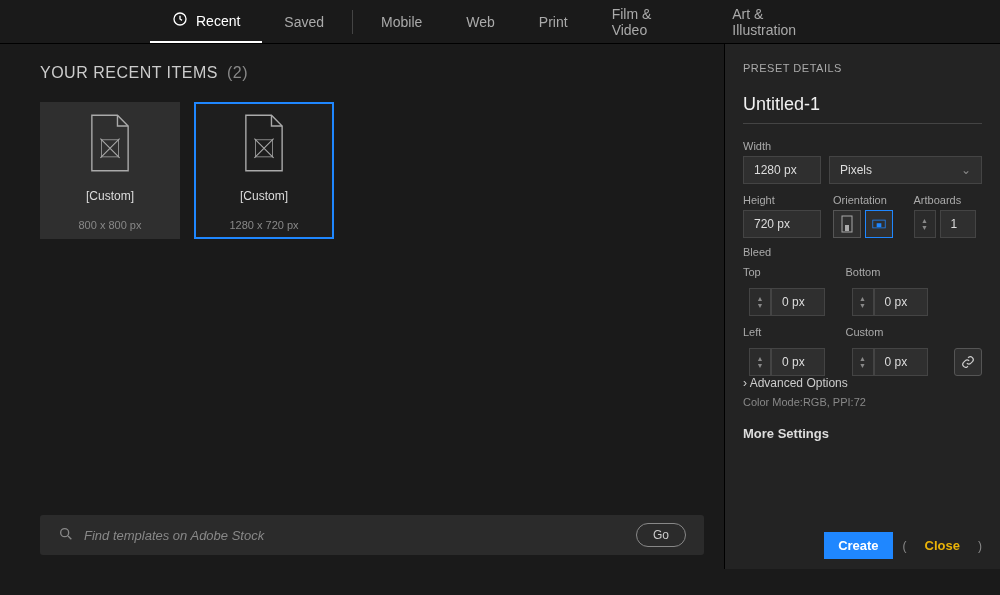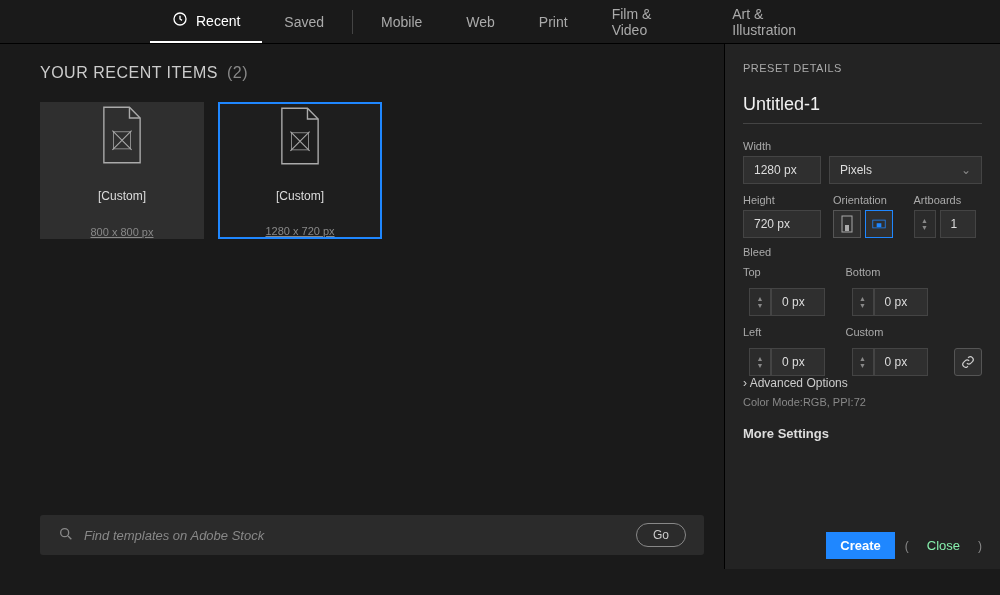--- a/index.html
+++ b/index.html
@@ -10,25 +10,25 @@
   .tabs { display:flex; align-items:center; height:44px; padding: 0 150px; border-bottom:1px solid #000; }
   .tab { color:#aaa; font-size:14px; padding: 0 22px; height:100%; display:flex; align-items:center; cursor:pointer; }
   .tab.active { color:#fff; border-bottom:2px solid #fff; }
   .tab-sep { width:1px; height:24px; background:#444; margin:0 6px; }
   .clock-icon { margin-right:8px; }
   .main { display:flex; height: calc(100% - 70px); }
   .left { flex:1; padding: 20px 20px 14px 40px; display:flex; flex-direction:column; }
   .recent-header { font-size:16px; color:#ccc; letter-spacing:0.5px; }
   .recent-header .count { color:#888; margin-left:4px; }
   .cards { display:flex; gap:14px; margin-top:20px; }
-  .card { width:164px; height:137px; background:#2f2f2f; border:1px solid #2f2f2f; display:flex; flex-direction:column; align-items:center; justify-content:space-between; cursor:pointer; }
+  .card { width:140px; height:137px; background:#2f2f2f; border:1px solid #2f2f2f; display:flex; flex-direction:column; align-items:center; justify-content:center; cursor:pointer; }
   .card.selected { background:#1e1e1e; border:2px solid #1f87ff; }
   .doc-icon { width:54px; height:64px; stroke:#aaa; fill:none; stroke-width:1.3; }
   .card-title { font-size:12px; color:#ddd; margin-top:14px; }
-  .card-sub { font-size:11px; color:#888; margin-top:16px;text-decoration:underline; }
+  .card-sub { font-size:11px; color:#888; margin-top:16px; }
   .left-spacer { flex:1; }
   .search-row { display:flex; align-items:center; background:#2b2b2b; border-radius:3px; height:40px; padding:0 18px; gap:14px; margin-top:8px; }
   .search-input { flex:1; display:flex; align-items:center; gap:10px; color:#888; font-size:13px; font-style:italic; }
   .go-btn { border:1px solid #888; color:#ccc; font-size:12px; padding:4px 16px; border-radius:14px; cursor:pointer; }
   .right { width:276px; border-left:1px solid #000; padding:18px 18px 10px 18px; background:#232323; display:flex; flex-direction:column; font-size:12px; }
   .right-heading { font-size:11px; color:#aaa; letter-spacing:0.5px; margin-bottom:20px; }
   .doc-name { font-size:18px; color:#f0f0f0; margin-bottom:12px; border-bottom:1px solid #444; padding-bottom:8px; }
   .lbl { color:#aaa; font-size:11px; margin:4px 0; }
   .row { display:flex; gap:8px; align-items:center; }
   .field { background:#2f2f2f; border:1px solid #444; height:28px; display:flex; align-items:center; padding:0 10px; color:#ddd; font-size:12px; }
@@ -42,21 +42,21 @@
   .stepper { width:22px; height:28px; background:#2b2b2b; border:1px solid #444; display:flex; flex-direction:column; align-items:center; justify-content:center; color:#888; font-size:7px; line-height:1; cursor:pointer; }
   .bleed-grid { display:grid; grid-template-columns:1fr 1fr auto; gap:6px 10px; }
   .bleed-cell { display:flex; align-items:center;padding-left:6px; }
   .link-toggle { width:28px; height:28px; background:#2f2f2f; border:1px solid #555; display:flex; align-items:center; justify-content:center; border-radius:3px; cursor:pointer; }
   .adv { color:#ccc; font-size:12px; margin-top:0; cursor:pointer; }
   .mode { color:#888; font-size:11px; margin-top:6px; }
   .more { color:#ddd; font-size:13px; font-weight:600; margin-top:18px; cursor:pointer; }
   .right-spacer { flex:1; }
   .footer-btns { display:flex; justify-content:flex-end; gap:10px; align-items:center;margin-top:36px; }
   .create-btn { background:#1f87ff; color:#fff; font-size:13px; font-weight:600; padding:6px 14px; border:none; cursor:pointer; }
-  .close-txt-btn { color:#86efac; font-size:13px; font-weight:400; background:none; border:none; cursor:pointer; padding:6px 8px; }
+  .close-txt-btn { color:#eab308; font-size:13px; font-weight:700; background:none; border:none; cursor:pointer; padding:6px 8px; }
   .close-paren { color:#888; }
   .three-col { display:flex; gap:12px; }
   .col { flex:1; }
   .artrow { display:flex; align-items:center; gap:4px; }
 </style>
 </head>
 <body>
 
 <div class="window">
 

